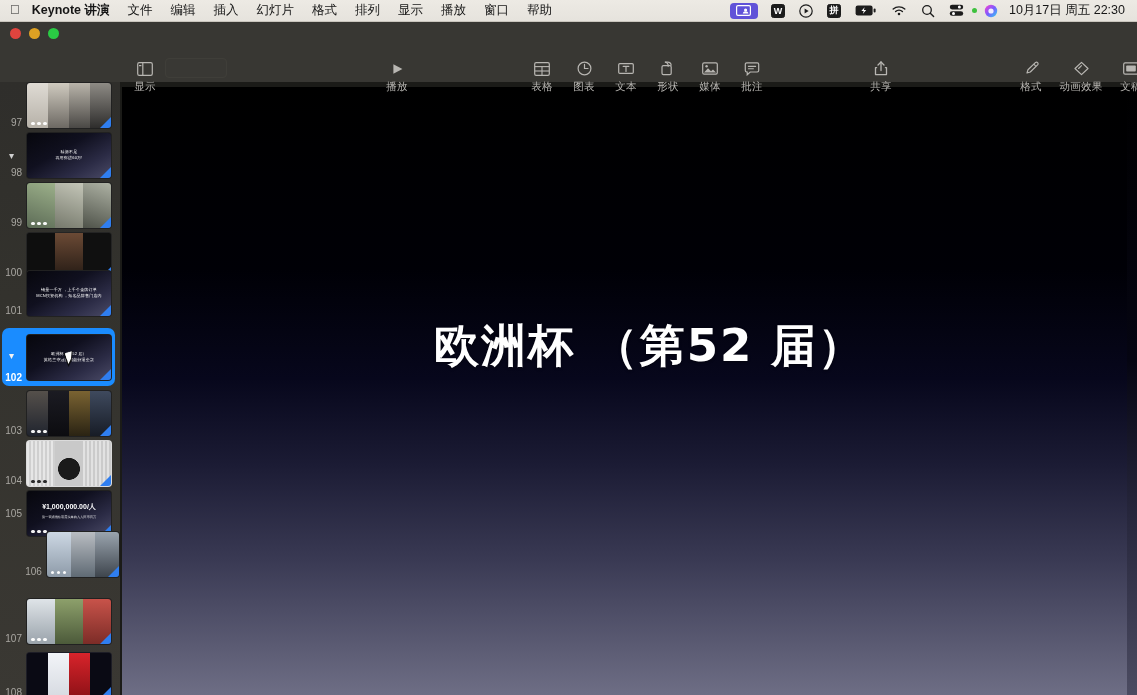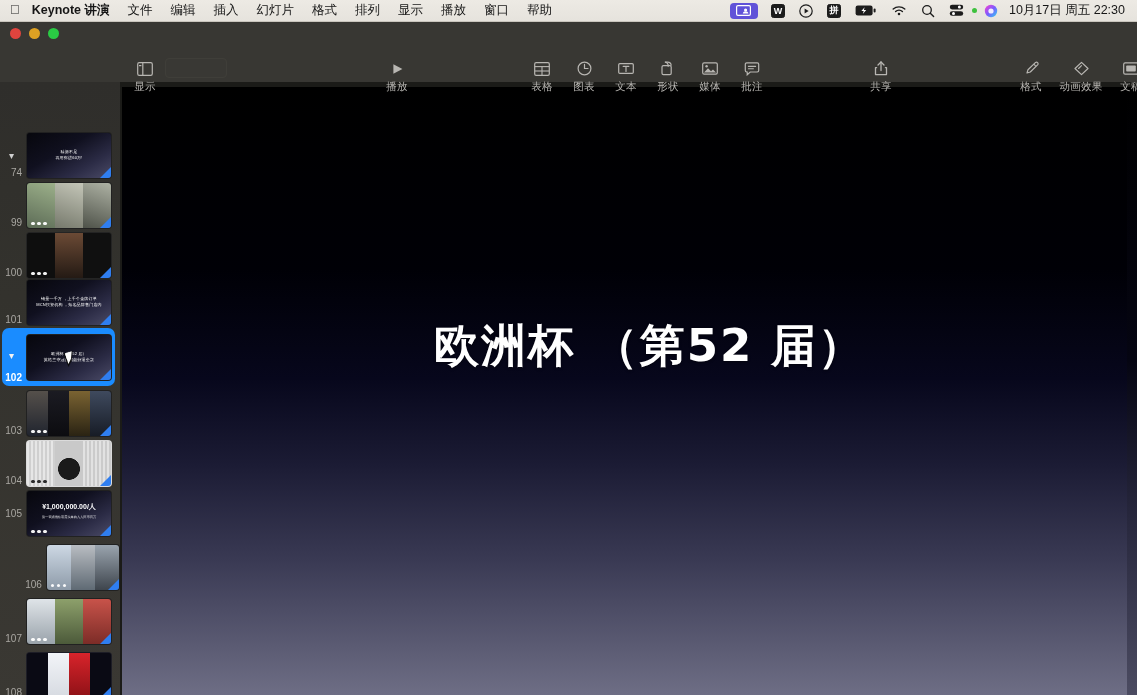--- a/index.html
+++ b/index.html
@@ -430,24 +430,41 @@
             <rect x="3.2" y="3.4" width="9.6" height="6.2" rx="0.8" fill="#b8b6b2"></rect>
           </svg>
       </span>
       <span class="lbl">文稿</span>
     </div>
   </div>
 </div>
 
 <div id="navigator">
 
+  <div class="slide-row" style="top:0px;">
+    <div class="slide-num">97</div>
+    <div class="thumb" style="height:47px;">
+      <div class="ph">
+        <span style="background:linear-gradient(180deg,#dfdbd4,#b6b1a8)"></span>
+        <span style="background:linear-gradient(180deg,#cfcabf,#6d6963)"></span>
+        <span style="background:linear-gradient(180deg,#b9b4aa,#4a4845)"></span>
+        <span style="background:linear-gradient(180deg,#8e8b85,#2e2d2c)"></span>
+      </div>
+      <div class="dots">
+          <i></i>
+          <i></i>
+          <i></i>
+        </div>
+      <div class="th-corner"></div>
+    </div>
+  </div>
 
   <div class="slide-row" style="top:50px;">
     <span class="chev" style="top:18px">▾</span>
-    <div class="slide-num">74</div>
+    <div class="slide-num">98</div>
     <div class="thumb" style="height:47px;">
       <div class="th-grad"></div>
       <div class="th-text" style="white-space:pre-line;">精源不足
 再用弥进60万!</div>
       <div class="th-corner"></div>
     </div>
   </div>
 
   <div class="slide-row" style="top:100px;">
     <div class="slide-num">99</div>
@@ -476,21 +493,21 @@
       </div>
       <div class="dots">
           <i></i>
           <i></i>
           <i></i>
         </div>
       <div class="th-corner"></div>
     </div>
   </div>
 
-  <div class="slide-row" style="top:197px;align-items:flex-end;">
+  <div class="slide-row" style="top:188px;align-items:flex-end;">
     <div class="slide-num">101</div>
     <div class="thumb" style="height:47px;">
       <div class="th-grad"></div>
       <div class="th-text" style="white-space:pre-line;">销量一千万 ，上千个金牌订单
 MCN投资机构 ，知名品牌售门店内</div>
       <div class="th-corner"></div>
     </div>
   </div>
 
   <div class="slide-row" style="top:246px;height:58px;">
@@ -551,21 +568,21 @@
       </div>
       <div class="dots">
           <i></i>
           <i></i>
           <i></i>
         </div>
       <div class="th-corner"></div>
     </div>
   </div>
 
-  <div class="slide-row" style="top:462px;padding-left:23px;">
+  <div class="slide-row" style="top:449px;padding-left:23px;">
     <div class="slide-num">106</div>
     <div class="thumb" style="height:47px;">
       <div class="ph">
         <span style="background:linear-gradient(180deg,#cdd8e4,#8d9aa8)"></span>
         <span style="background:linear-gradient(180deg,#b9bdc2,#5f6a74)"></span>
         <span style="background:linear-gradient(180deg,#9aa4ae,#3e454d)"></span>
       </div>
       <div class="dots">
           <i></i>
           <i></i>

